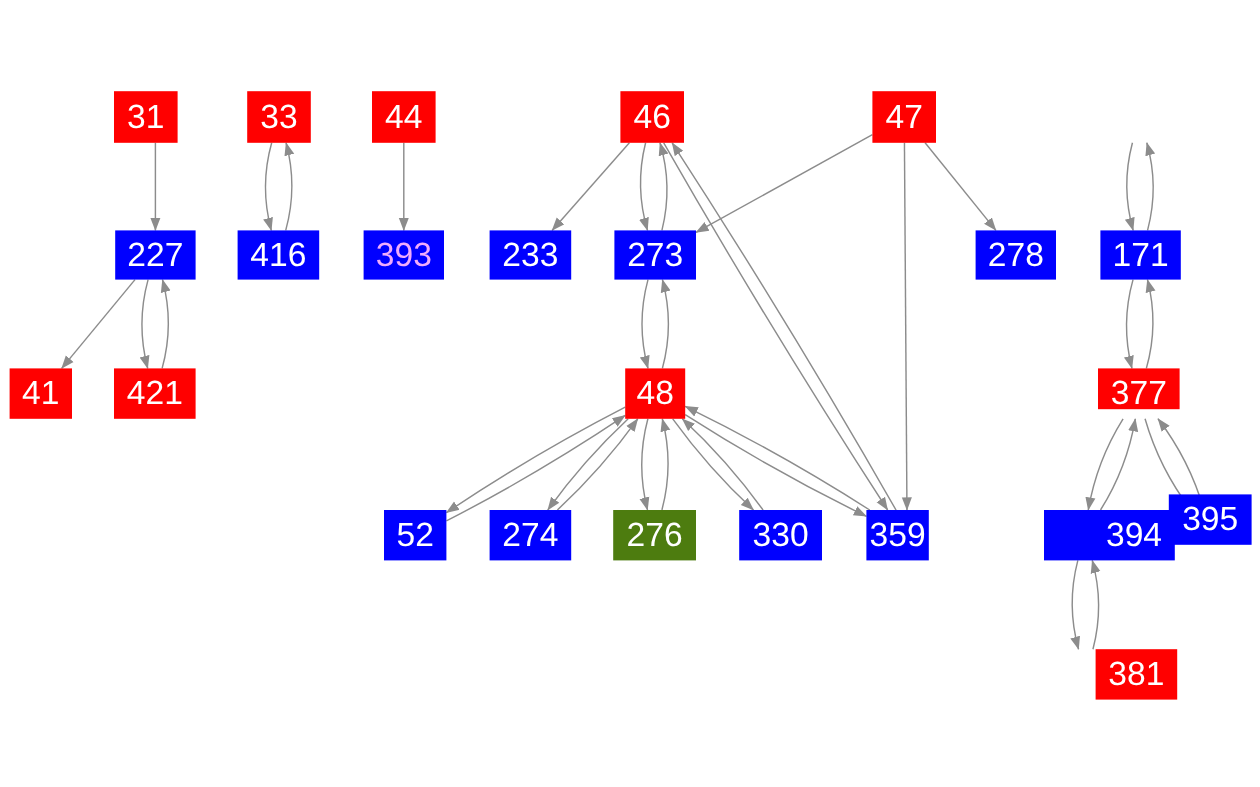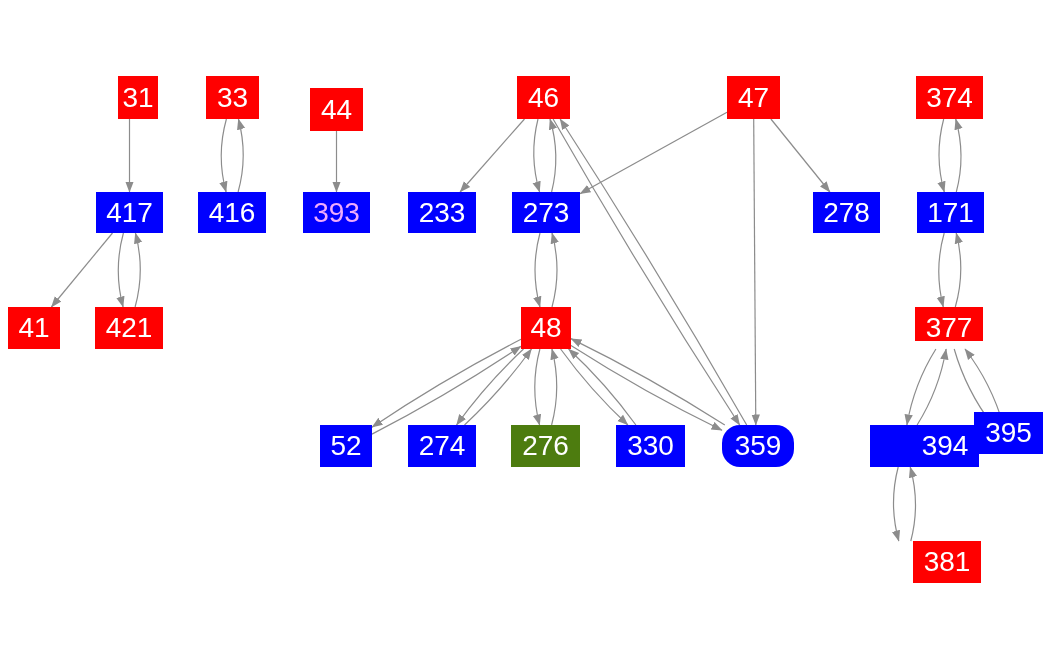--- a/index.html
+++ b/index.html
@@ -69,39 +69,38 @@
       <path d="M944.2,233.0 Q933.8,269.9 943.3,307.0" fill="none" stroke="#8c8c8c" stroke-width="1.2" marker-end="url(#arrowhead)"></path>
       <path d="M955.3,307.0 Q965.8,270.1 956.2,233.0" fill="none" stroke="#8c8c8c" stroke-width="1.2" marker-end="url(#arrowhead)"></path>
       <path d="M935.9,349.0 Q913.9,384.1 906.9,425.0" fill="none" stroke="#8c8c8c" stroke-width="1.2" marker-end="url(#arrowhead)"></path>
       <path d="M917.1,425.0 Q939.1,389.9 946.1,349.0" fill="none" stroke="#8c8c8c" stroke-width="1.2" marker-end="url(#arrowhead)"></path>
       <path d="M954.2,349.0 Q966.2,390.6 992.5,425.0" fill="none" stroke="#8c8c8c" stroke-width="1.2" marker-end="url(#arrowhead)"></path>
       <path d="M1003.3,425.0 Q991.3,383.4 965.0,349.0" fill="none" stroke="#8c8c8c" stroke-width="1.2" marker-end="url(#arrowhead)"></path>
       <path d="M898.2,467.0 Q888.5,504.1 898.8,541.0" fill="none" stroke="#8c8c8c" stroke-width="1.2" marker-end="url(#arrowhead)"></path>
       <path d="M910.8,541.0 Q920.5,503.9 910.2,467.0" fill="none" stroke="#8c8c8c" stroke-width="1.2" marker-end="url(#arrowhead)"></path>
     </svg>
   <div id="nodes">
-      <div class="node" style="left: 118px; top: 76px; width: 40px; height: 43px; line-height: 43px; background: rgb(255, 0, 0); color: rgb(255, 255, 255);">31</div>
+      <div class="node" style="left: 95px; top: 76px; width: 53px; height: 43px; line-height: 43px; background: rgb(255, 0, 0); color: rgb(255, 255, 255);">31</div>
       <div class="node" style="left: 206px; top: 76px; width: 53px; height: 43px; line-height: 43px; background: rgb(255, 0, 0); color: rgb(255, 255, 255);">33</div>
-      <div class="node" style="left: 310px; top: 88px; width: 53px; height: 43px; line-height: 43px; background: rgb(255, 0, 0); color: rgb(255, 255, 255);">44</div>
+      <div class="node" style="left: 310px; top: 76px; width: 53px; height: 43px; line-height: 43px; background: rgb(255, 0, 0); color: rgb(255, 255, 255);">44</div>
       <div class="node" style="left: 517px; top: 76px; width: 53px; height: 43px; line-height: 43px; background: rgb(255, 0, 0); color: rgb(255, 255, 255);">46</div>
       <div class="node" style="left: 727px; top: 76px; width: 53px; height: 43px; line-height: 43px; background: rgb(255, 0, 0); color: rgb(255, 255, 255);">47</div>
-      <div class="node" style="left: 916px; top: 76px; width: 67px; height: 43px; line-height: 43px; background: rgb(255, 0, 0); color: rgb(255, 255, 255);">374</div>
-      <div class="node" style="left: 96px; top: 192px; width: 67px; height: 41px; line-height: 41px; background: rgb(0, 0, 255); color: rgb(255, 255, 255);">417</div>
+      <div class="node" style="left: 96px; top: 192px; width: 67px; height: 41px; line-height: 41px; background: rgb(0, 0, 255); color: rgb(255, 255, 255);">227</div>
       <div class="node" style="left: 198px; top: 192px; width: 68px; height: 41px; line-height: 41px; background: rgb(0, 0, 255); color: rgb(255, 255, 255);">416</div>
       <div class="node" style="left: 303px; top: 192px; width: 67px; height: 41px; line-height: 41px; background: rgb(0, 0, 255); color: #f0abfc;">393</div>
       <div class="node" style="left: 408px; top: 192px; width: 68px; height: 41px; line-height: 41px; background: rgb(0, 0, 255); color: rgb(255, 255, 255);">233</div>
       <div class="node" style="left: 512px; top: 192px; width: 68px; height: 41px; line-height: 41px; background: rgb(0, 0, 255); color: rgb(255, 255, 255);">273</div>
       <div class="node" style="left: 813px; top: 192px; width: 67px; height: 41px; line-height: 41px; background: rgb(0, 0, 255); color: rgb(255, 255, 255);">278</div>
       <div class="node" style="left: 917px; top: 192px; width: 67px; height: 41px; line-height: 41px; background: rgb(0, 0, 255); color: rgb(255, 255, 255);">171</div>
       <div class="node" style="left: 8px; top: 307px; width: 52px; height: 42px; line-height: 42px; background: rgb(255, 0, 0); color: rgb(255, 255, 255);">41</div>
       <div class="node" style="left: 95px; top: 307px; width: 68px; height: 42px; line-height: 42px; background: rgb(255, 0, 0); color: rgb(255, 255, 255);">421</div>
       <div class="node" style="left: 521px; top: 307px; width: 50px; height: 42px; line-height: 42px; background: rgb(255, 0, 0); color: rgb(255, 255, 255);">48</div>
       <div class="node" style="left: 915px; top: 307px; width: 68px; height: 34px; line-height: 42px; background: rgb(255, 0, 0); color: rgb(255, 255, 255);">377</div>
       <div class="node" style="left: 320px; top: 425px; width: 52px; height: 42px; line-height: 42px; background: rgb(0, 0, 255); color: rgb(255, 255, 255);">52</div>
       <div class="node" style="left: 408px; top: 425px; width: 68px; height: 42px; line-height: 42px; background: rgb(0, 0, 255); color: rgb(255, 255, 255);">274</div>
       <div class="node" style="left: 511px; top: 425px; width: 69px; height: 42px; line-height: 42px; background: #4d7c0f; color: rgb(255, 255, 255);">276</div>
       <div class="node" style="left: 616px; top: 425px; width: 69px; height: 42px; line-height: 42px; background: rgb(0, 0, 255); color: rgb(255, 255, 255);">330</div>
-      <div class="node" style="left: 722px; top: 425px; width: 72px; height: 42px; line-height: 42px; background: rgb(0, 0, 255); color: rgb(255, 255, 255); border-radius: 18px;">359</div>
+      <div class="node" style="left: 722px; top: 425px; width: 52px; height: 42px; line-height: 42px; background: rgb(0, 0, 255); color: rgb(255, 255, 255);">359</div>
       <div class="node" style="left: 870px; top: 425px; width: 68px; height: 42px; line-height: 42px; background: rgb(0, 0, 255); color: rgb(255, 255, 255); padding-left: 41px;">394</div>
       <div class="node" style="left: 974px; top: 412px; width: 69px; height: 42px; line-height: 42px; background: rgb(0, 0, 255); color: rgb(255, 255, 255);">395</div>
       <div class="node" style="left: 871px; top: 541px; width: 68px; height: 42px; line-height: 42px; background: rgb(255, 0, 0); color: rgb(255, 255, 255); margin-left: 42px;">381</div>
     </div>
 </div>
 
 </body></html>

